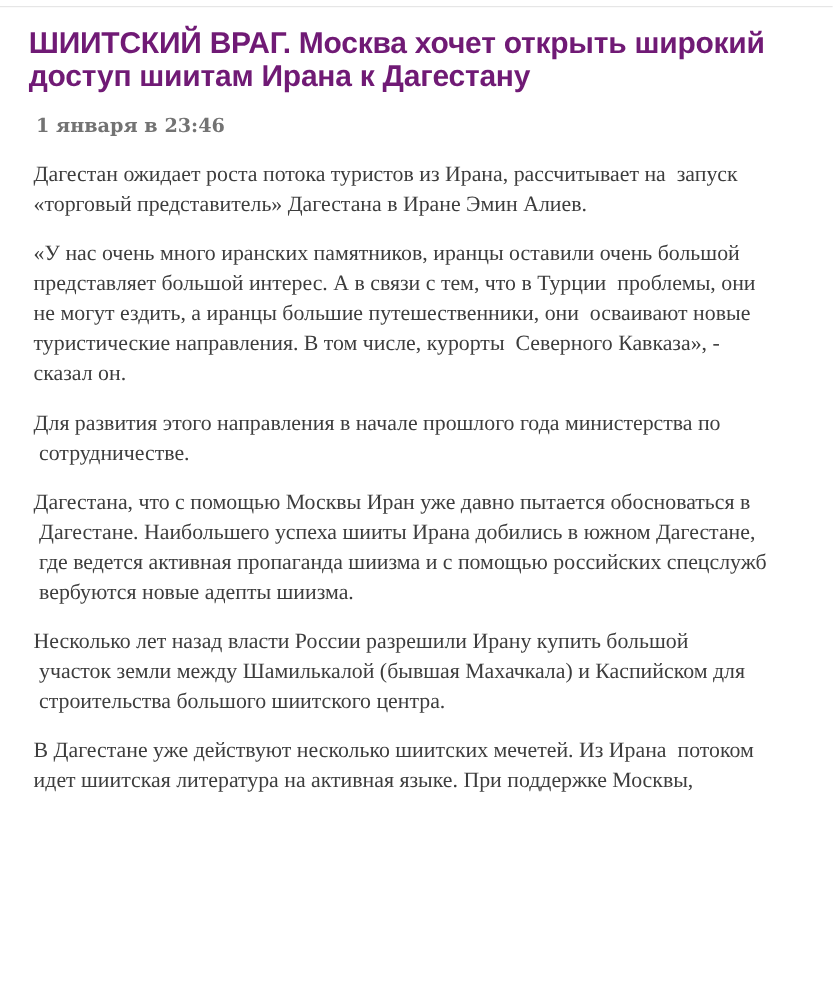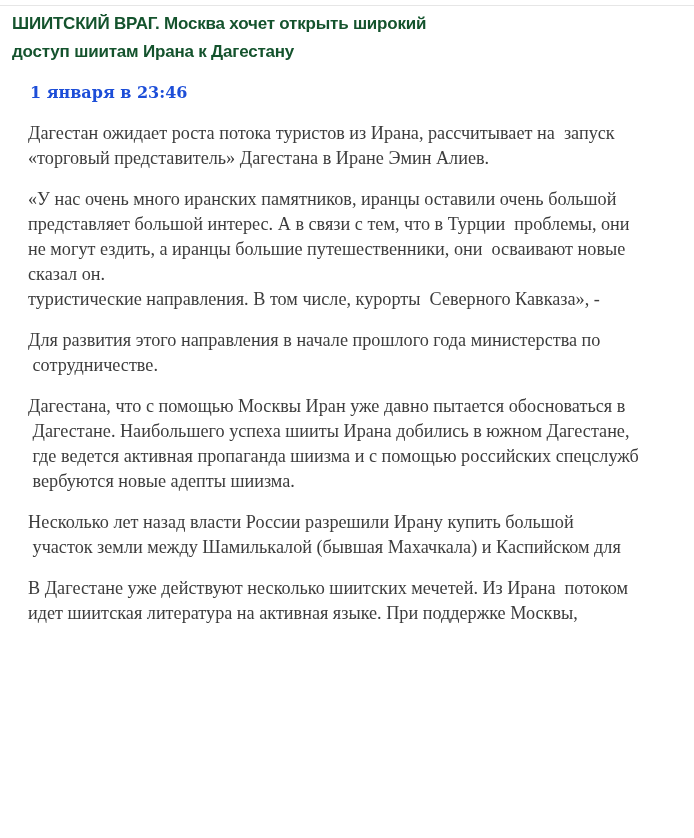--- a/index.html
+++ b/index.html
@@ -21,39 +21,39 @@
       height: 1px;
       background: #e6e6e6;
     }
     .article {
       position: absolute;
       left: 12px;
       top: 10px;
       width: 680px;
     }
     .headline {
-      margin: 0;
+      margin: 12px;
       font-family: "Liberation Sans", "DejaVu Sans", sans-serif;
       font-weight: bold;
-      font-size: 17px;
+      font-size: 25px;
       line-height: 28px;
-      color: #14532d;
+      color: #701a75;
       letter-spacing: -0.2px;
     }
     .headline .hl-line {
       display: block;
       white-space: nowrap;
     }
     .dateline {
       margin: 16px 0 0 18px;
       font-family: "DejaVu Serif", "Liberation Serif", serif;
       font-weight: bold;
       font-size: 16px;
       line-height: 22px;
-      color: #1d4ed8;
+      color: #737373;
     }
     .body-text {
       margin-top: 17px;
       font-family: "Liberation Serif", "DejaVu Serif", serif;
       font-size: 18.2px;
       line-height: 25px;
       color: #3d3d3d;
     }
     .para {
       margin: 0 0 16px 16px;
@@ -78,35 +78,36 @@
 
   <div class="body-text">
     <p class="para">
       <span class="line">Дагестан ожидает роста потока туристов из Ирана, рассчитывает на  запуск</span>
       <span class="line">«торговый представитель» Дагестана в Иране Эмин Алиев.</span>
     </p>
     <p class="para">
       <span class="line">«У нас очень много иранских памятников, иранцы оставили очень большой</span>
       <span class="line">представляет большой интерес. А в связи с тем, что в Турции  проблемы, они</span>
       <span class="line">не могут ездить, а иранцы большие путешественники, они  осваивают новые</span>
+      <span class="line">туристические направления. В том числе, курорты  Северного Кавказа», -</span>
       <span class="line">сказал он.</span>
-      <span class="line">туристические направления. В том числе, курорты  Северного Кавказа», -</span>
     </p>
     <p class="para">
       <span class="line">Для развития этого направления в начале прошлого года министерства по</span>
       <span class="line"> сотрудничестве.</span>
     </p>
     <p class="para">
       <span class="line">Дагестана, что с помощью Москвы Иран уже давно пытается обосноваться в</span>
       <span class="line"> Дагестане. Наибольшего успеха шииты Ирана добились в южном Дагестане,</span>
       <span class="line"> где ведется активная пропаганда шиизма и с помощью российских спецслужб</span>
       <span class="line"> вербуются новые адепты шиизма.</span>
     </p>
     <p class="para">
       <span class="line">Несколько лет назад власти России разрешили Ирану купить большой</span>
       <span class="line"> участок земли между Шамилькалой (бывшая Махачкала) и Каспийском для</span>
+      <span class="line"> строительства большого шиитского центра.</span>
     </p>
     <p class="para">
       <span class="line">В Дагестане уже действуют несколько шиитских мечетей. Из Ирана  потоком</span>
       <span class="line">идет шиитская литература на активная языке. При поддержке Москвы,</span>
     </p>
   </div>
 </article>
 
 </body></html>

